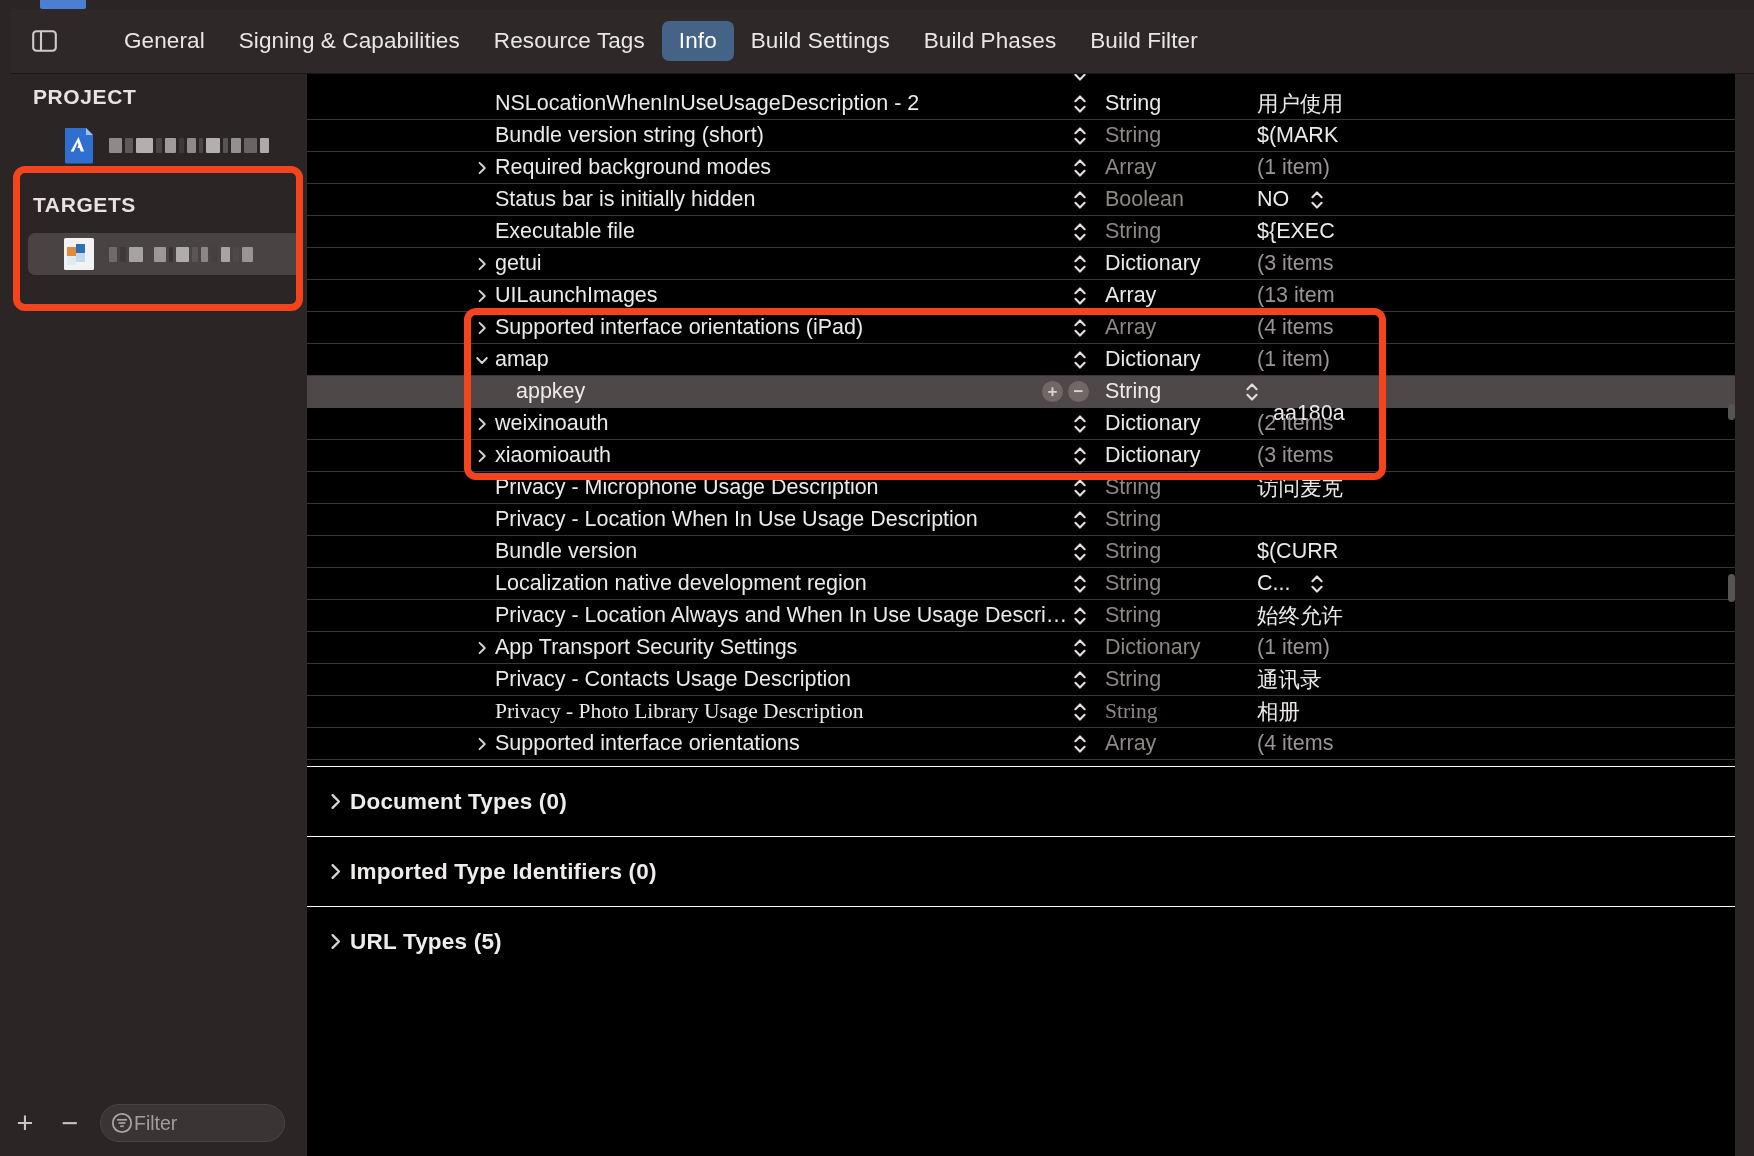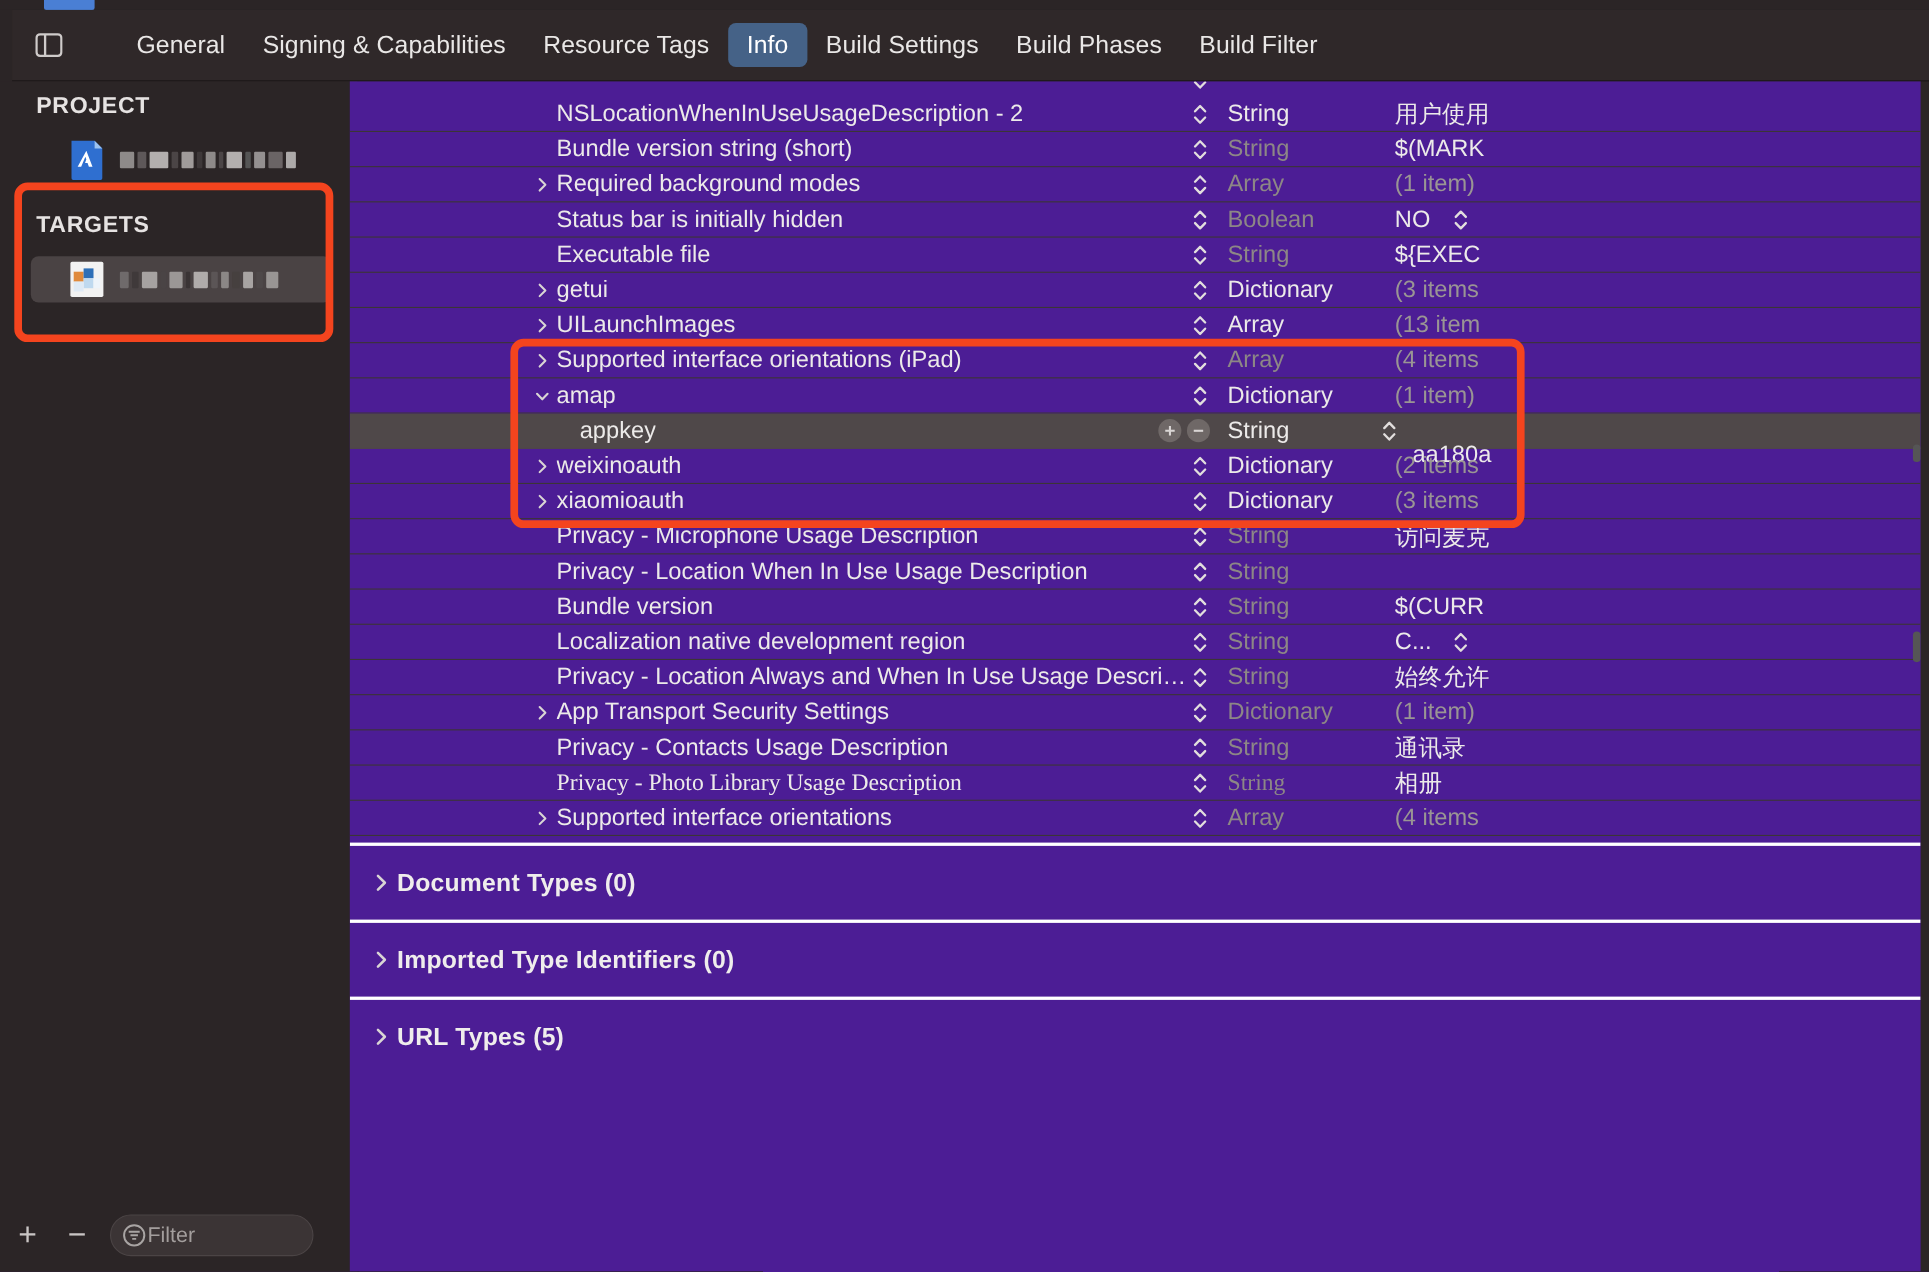--- a/index.html
+++ b/index.html
@@ -76,22 +76,22 @@
   .minus-btn { left:55px; }
   .filter-field {
     position:absolute; left:100px; top:14px; width:185px; height:38px;
     background:#3b3435; border:1px solid #4b4445; border-radius:19px;
     display:flex; align-items:center; padding-left:10px; gap:1px; cursor:text;
   }
   .filter-field .ph { color:#a39e9d; font-size:19.5px; }
 
   
   .main {
-    position:absolute; left:318px; top:74px; width:1428px; height:1082px;
-    background:#4c1d95; overflow:hidden;
+    position:absolute; left:307px; top:74px; width:1428px; height:1082px;
+    background:#000000; overflow:hidden;
   }
   .plist-area { position:absolute; left:0; top:0; width:1428px; height:690px; }
 
   .row {
     position:absolute; left:0; width:1428px; height:32px;
     display:flex; align-items:center;
     border-bottom:1px solid #3c3536;
   }
   .row.sel { background:#4f4849; border-bottom-color:#4f4849; }
   .row.partial { border-bottom:none; }
@@ -125,21 +125,21 @@
   .pm span {
     width:21px; height:21px; border-radius:50%; background:#6f6867;
     display:flex; align-items:center; justify-content:center;
     color:#d9d5d4; font-size:17px; line-height:1; cursor:pointer; font-weight:600;
   }
 
   
   .sections { position:absolute; left:0; top:692px; width:1428px; }
   .sec {
     position:relative; height:70px; display:flex; align-items:center;
-    border-top:3px solid #ffffff; padding-left:13px; cursor:pointer;text-align:center;
+    border-top:1px solid #ffffff; padding-left:13px; cursor:pointer;text-align:center;
   }
   .sec .ch { width:30px; display:flex; align-items:center; justify-content:center; }
   .sec .lbl { color:#efedec; font-size:22.5px; font-weight:700; letter-spacing:.2px; }
 
   
   .sb-stub { position:absolute; right:0; width:7px; background:#555; border-radius:4px; }
 
   
   .redbox {
     position:absolute; border:7px solid #f4441e; border-radius:12px;

